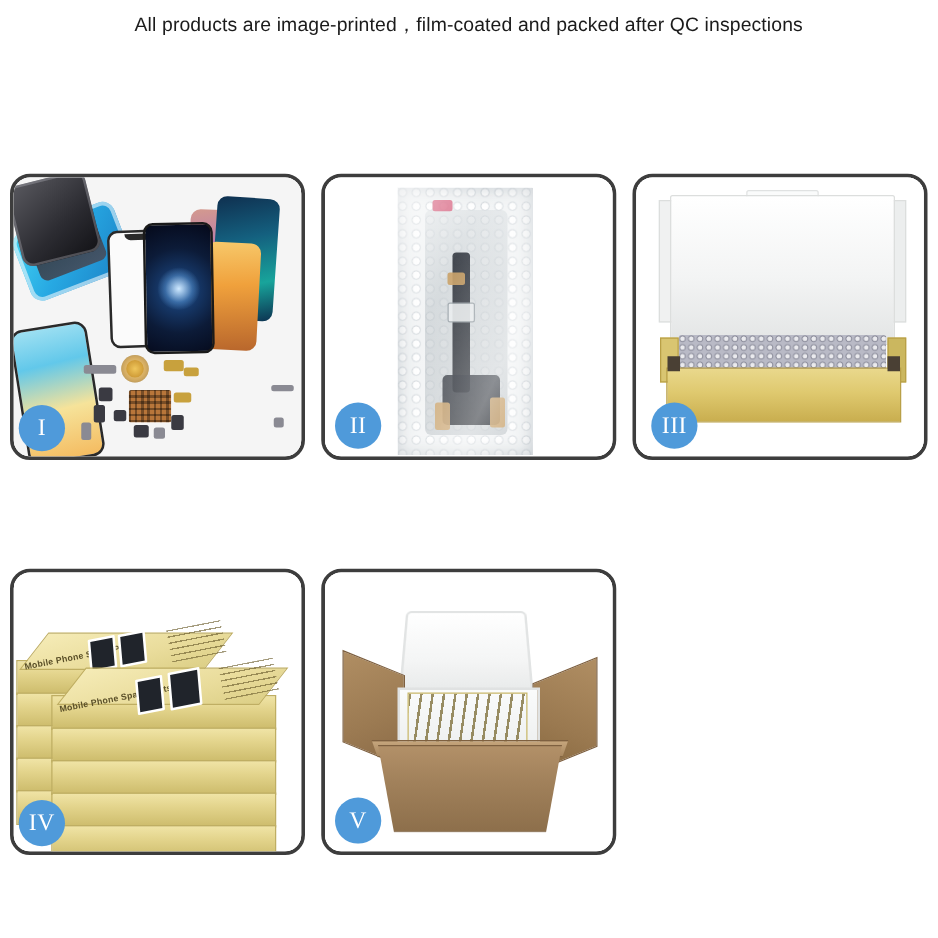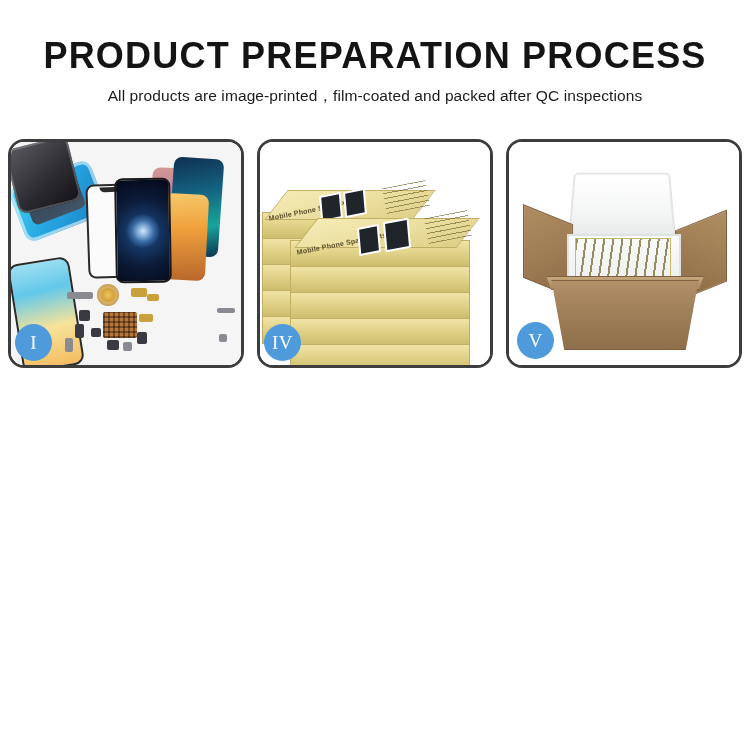--- a/index.html
+++ b/index.html
@@ -367,21 +367,20 @@
     position:absolute; left:62px; top:168px; width:18px; height:20px;
     background:#9d7f58; transform: skewY(20deg); opacity:.85;
   }
 </style>
 </head>
 <body>
 
 <div class="page">
 
   <div class="header">
-    <div class="title">PRODUCT PREPARATION PROCESS</div>
     <div class="subtitle">All products are image-printed，film-coated and packed after QC inspections</div>
   </div>
 
   <div class="grid">
 
     <div class="panel p1">
       <div class="panel-inner">
         <div class="scene1">
           <div class="ph ph-back"></div>
           <div class="ph ph-purple"></div>
@@ -404,21 +403,54 @@
           <div class="chip dk" style="left:126px; top:190px; width:10px; height:12px;"></div>
           <div class="chip gr" style="left:54px;  top:196px; width:8px;  height:14px;"></div>
           <div class="chip gr" style="left:112px; top:200px; width:9px;  height:9px;"></div>
           <div class="chip gr" style="left:206px; top:166px; width:18px; height:5px;"></div>
           <div class="chip gr" style="left:208px; top:192px; width:8px;  height:8px;"></div>
         </div>
       </div>
       <div class="badge">I</div>
     </div>
 
-
+    <div class="panel p2">
+      <div class="panel-inner">
+        <div class="scene2">
+          <div class="bubblebag">
+            <div class="screenpart"></div>
+            <div class="pinklabel"></div>
+            <div class="flexcable"></div>
+            <div class="flexcable b"></div>
+            <div class="whitetab"></div>
+            <div class="connector" style="left:40px; top:68px; width:14px; height:10px;"></div>
+            <div class="connector" style="left:30px; top:172px; width:12px; height:22px;"></div>
+            <div class="connector" style="left:74px; top:168px; width:12px; height:24px;"></div>
+            <div class="bag-sheen"></div>
+          </div>
+        </div>
+      </div>
+      <div class="badge">II</div>
+    </div>
+
+    <div class="panel p3">
+      <div class="panel-inner">
+        <div class="scene3">
+          <div class="lid3-flapL"></div>
+          <div class="lid3-flapR"></div>
+          <div class="lid3-tab"></div>
+          <div class="lid3"></div>
+          <div class="tray-lipL"></div>
+          <div class="tray-lipR"></div>
+          <div class="foamfill"></div>
+          <div class="goldtray"></div>
+        </div>
+      </div>
+      <div class="badge">III</div>
+    </div>
 
     <div class="panel p4">
       <div class="panel-inner">
         <div class="scene4">
           <div class="stack">
 
             <div class="sbox" style="left:8px;  top:34px;  width:104px;"></div>
             <div class="sbox" style="left:8px;  top:60px;  width:104px;"></div>
             <div class="sbox" style="left:8px;  top:86px;  width:104px;"></div>
             <div class="sbox" style="left:8px;  top:112px; width:104px;"></div>

